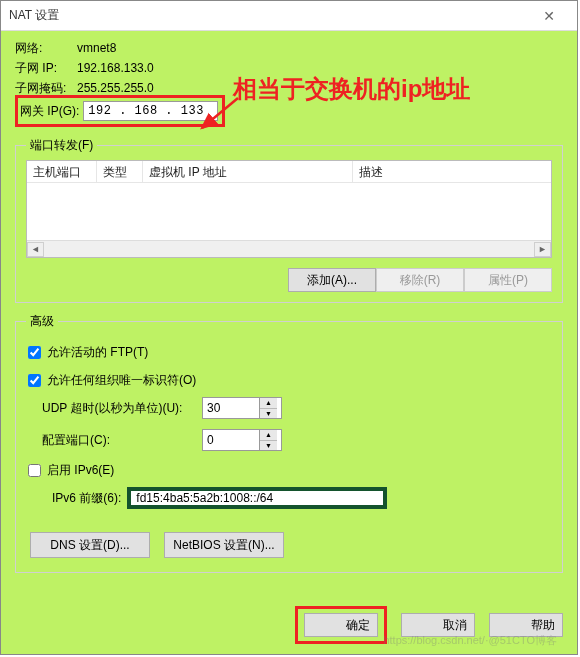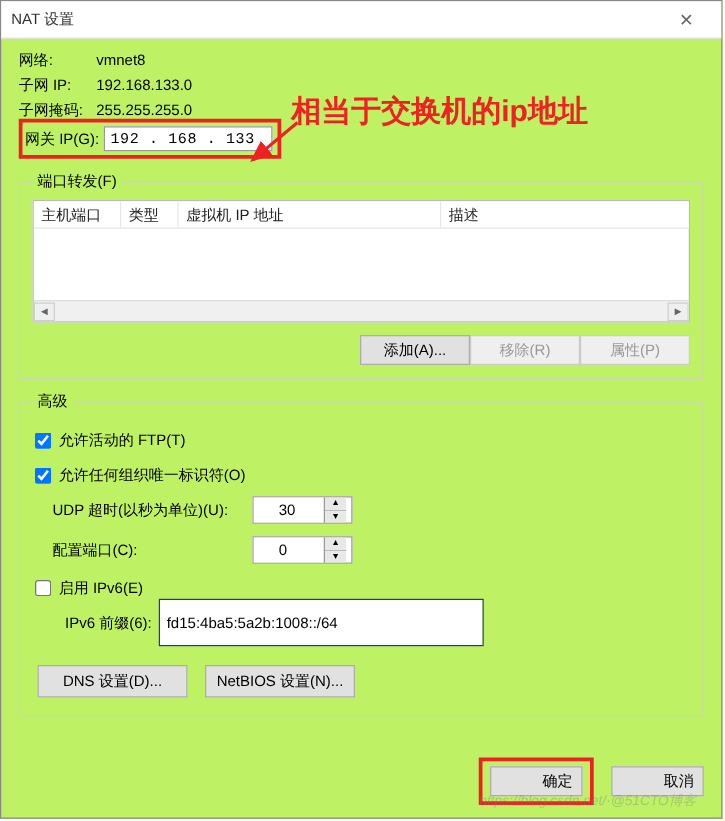--- a/index.html
+++ b/index.html
@@ -176,43 +176,43 @@
       align-items: stretch;
       border: 1px solid #999;
       background: #fff;
       height: 22px;
       width: 80px;
     }
     .spinwrap input {
       border: none;
       outline: none;
       width: 56px;
-      padding: 0 20px;
+      padding: 0 4px;
       font-size: 12px;
     }
     .spinbtns {
       display: flex;
       flex-direction: column;
       border-left: 1px solid #999;
       width: 18px;
     }
     .spinbtns div {
       flex: 1;
       display:flex; align-items:center; justify-content:center;
       font-size: 7px;
       background: #e8e8e8;
       border-bottom: 1px solid #bbb;
       cursor: pointer;
     }
     .spinbtns div:last-child{ border-bottom:none;}
     .ipv6-prefix-input {
-      border: 1px solid #14532d;
+      border: 4px solid #14532d;
       background:#fff;
       width: 260px;
-      height: 38px;
+      height: 22px;
       padding: 0 5px;
       margin-left: 6px;
       font-size: 12px;
     }
     .dns-row {
       display: flex;
       gap: 14px;
       margin-top: 22px;
       margin-left: 4px;
     }
@@ -246,21 +246,20 @@
       padding: 4px 6px;
       display: inline-flex;
     }
     .watermark {
       position: absolute;
       bottom: 6px;
       right: 20px;
       color: rgba(120,120,120,0.35);
       font-size: 11px;
       pointer-events: none;
-      font-style: italic;
     }
   </style>
 </head>
 <body>
 
 <div class="window">
 
   <div class="titlebar">
     <div class="titlebar-title">NAT 设置</div>
     <div class="titlebar-close">✕</div>
@@ -368,20 +367,21 @@
         <button>NetBIOS 设置(N)...</button>
       </div>
     </fieldset>
   </div>
 
   <div class="footer">
     <span class="ok-wrap">
       <button>确定</button>
     </span>
     <button>取消</button>
+    <button>帮助</button>
   </div>
 
   <div class="annotation">相当于交换机的ip地址</div>
   <svg class="arrow-svg" width="50" height="40">
     <defs>
       <marker id="ah" markerWidth="8" markerHeight="8" refX="6" refY="3" orient="auto">
         <path d="M0,0 L7,3 L0,6 Z" fill="#ee2222"></path>
       </marker>
     </defs>
     <line x1="42" y1="2" x2="6" y2="32" stroke="#ee2222" stroke-width="2.5" marker-end="url(#ah)"></line>

